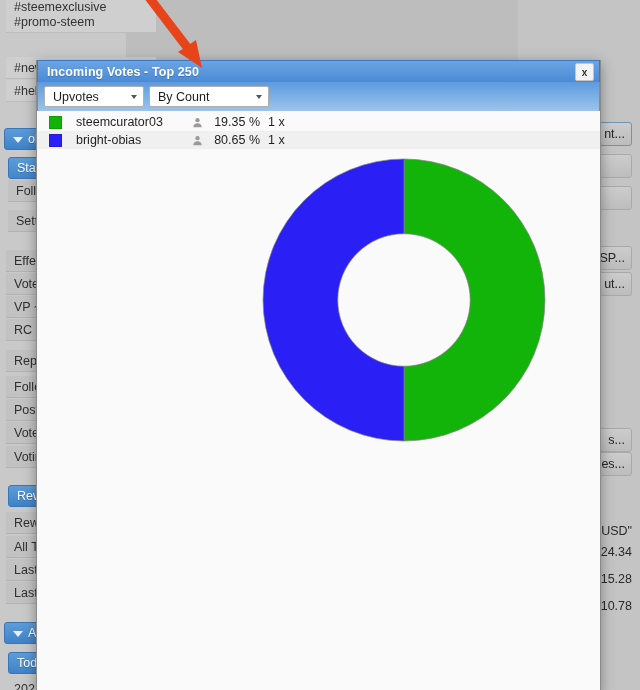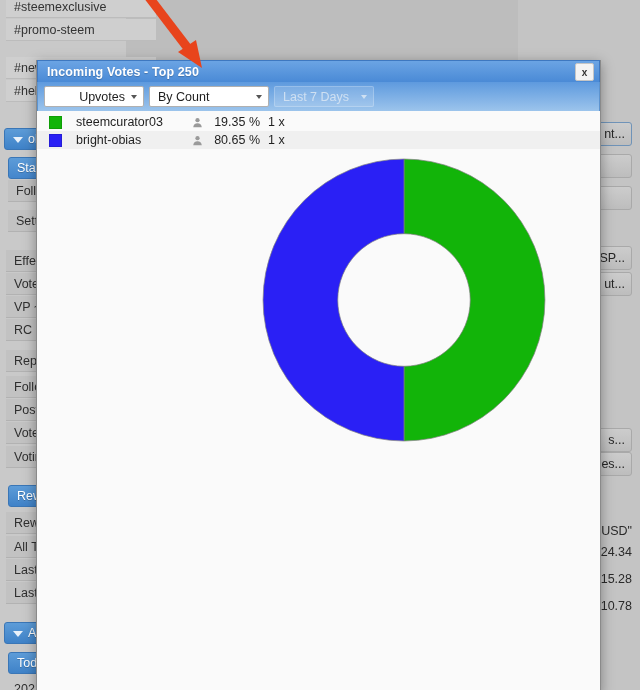--- a/index.html
+++ b/index.html
@@ -226,21 +226,21 @@
   .dd .caret {
     position: absolute;
     right: 6px;
     top: 50%;
     margin-top: -2px;
     width: 0; height: 0;
     border-left: 3px solid transparent;
     border-right: 3px solid transparent;
     border-top: 4px solid #555;
   }
-  .dd.w1 { width: 100px; justify-content: flex-end; }
+  .dd.w1 { width: 100px; }
   .dd.w2 { width: 120px; }
   .dd.w3 {
     width: 100px;
     background: rgba(255,255,255,0.13);
     border-color: rgba(255,255,255,0.22);
     color: #cfe0f2;
     cursor: default;
   }
   .dd.w3 .caret { border-top-color: #cfe0f2; }
 
@@ -305,21 +305,21 @@
 </style>
 </head>
 <body>
 
 <div id="bg-app">
   <div class="bg-mid"></div>
   <div class="bg-left-col"></div>
   <div class="bg-right-col"></div>
 
   <div class="bg-row bg-tagrow wide" style="top:-4px;"><span>#steemexclusive</span></div>
-  <div class="bg-row bg-tagrow wide" style="top:11px;margin-top:8px;"><span>#promo-steem</span></div>
+  <div class="bg-row bg-tagrow wide" style="top:11px;"><span>#promo-steem</span></div>
   <div class="bg-row bg-tagrow wide" style="top:57px;"><span>#new...</span></div>
   <div class="bg-row bg-tagrow wide" style="top:80px;"><span>#hel...</span></div>
 
   <div class="bg-btn" style="left:4px; top:128px; width:130px;">
     <span class="tri"></span><span>oko...</span>
   </div>
 
   <div class="bg-btn" style="left:8px; top:157px; width:120px; background:linear-gradient(#5d9cd8,#4486cc);"><span>Stats</span></div>
   <div class="bg-row" style="top:180px; width:120px; left:8px;"><span>Follo...</span></div>
   <div class="bg-row" style="top:210px; width:120px; left:8px;"><span>Settin...</span></div>
@@ -367,24 +367,20 @@
     <div id="close-button">x</div>
   </div>
 
   <div id="dialog-toolbar">
     <div class="dd w1">
       <span>Upvotes</span>
       <span class="caret"></span>
     </div>
     <div class="dd w2">
       <span>By Count</span>
-      <span class="caret"></span>
-    </div>
-    <div class="dd w3">
-      <span>Last 7 Days</span>
       <span class="caret"></span>
     </div>
   </div>
 
   <div id="legend">
     <div class="legend-row">
       <span class="legend-swatch" style="background:#12b409"></span>
       <span class="legend-name">steemcurator03</span>
       <span class="legend-usericon">
         <svg width="11" height="11" viewBox="0 0 16 16" aria-hidden="true">

